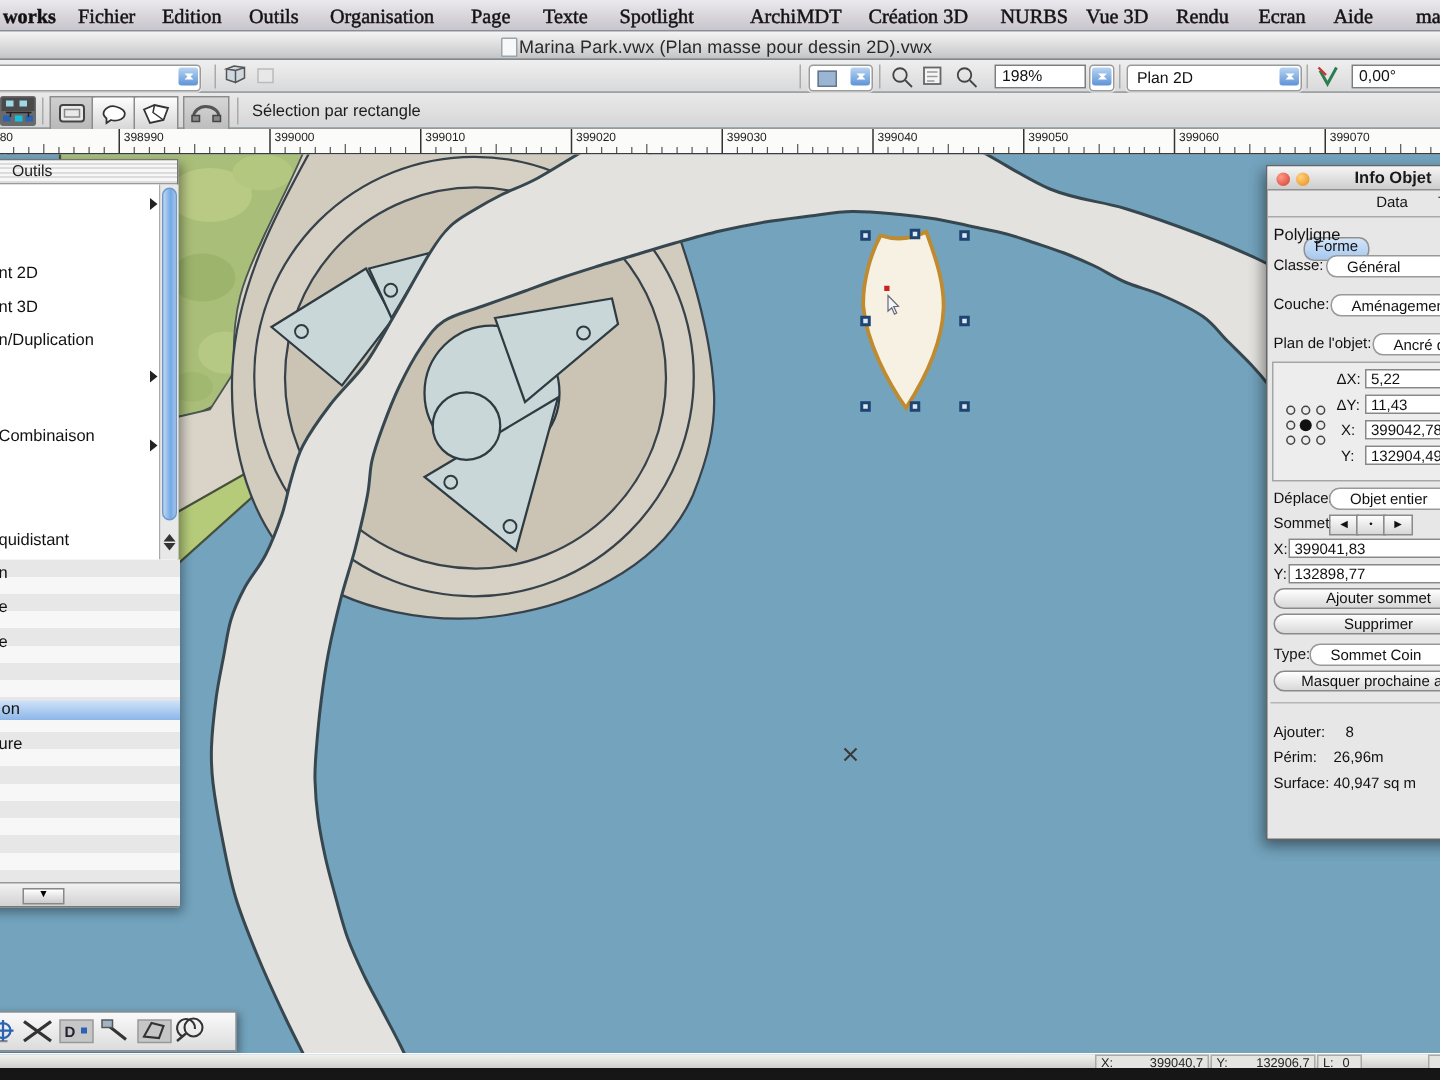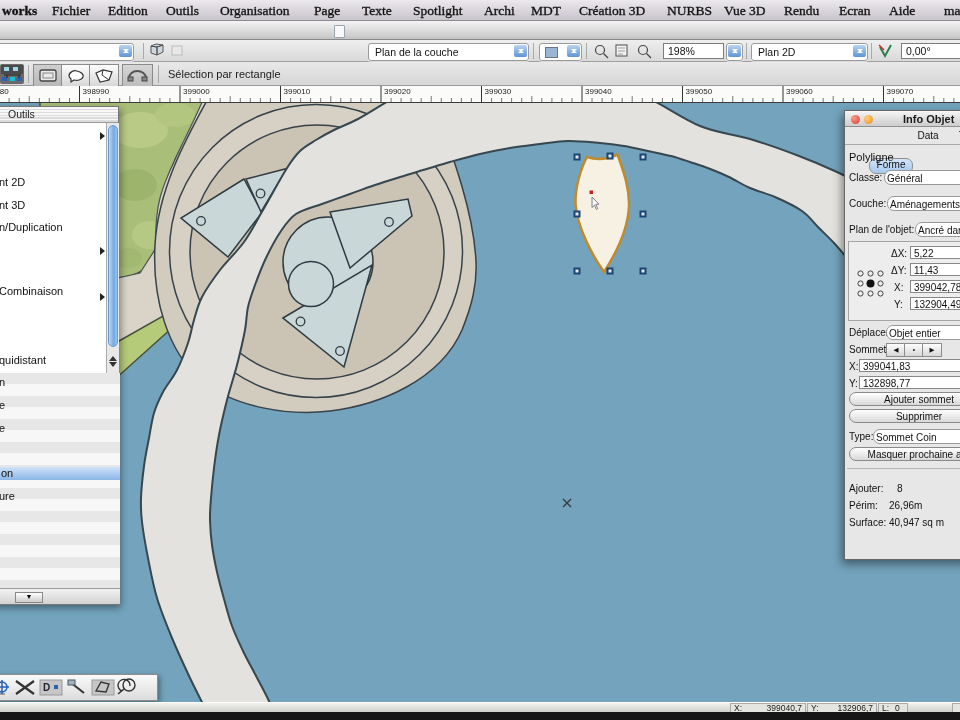--- a/index.html
+++ b/index.html
@@ -81,21 +81,21 @@
   #rp-tabs{position:absolute;left:0;top:16px;width:100%;height:18px;
     border-bottom:1px solid #aaa;box-sizing:border-box;}
   .tab{position:absolute;top:3px;height:14px;border:1px solid #8f8f8f;
     font-size:10px;text-align:center;}
   .rlabel{position:absolute;white-space:nowrap;}
   .rfield{position:absolute;height:13px;background:#fff;border:1px solid #888;
     box-sizing:border-box;}
   .rfield span{position:absolute;left:3px;top:1px;white-space:nowrap;}
   .rpopup{position:absolute;height:15px;background:#fff;border:1px solid #999;
     border-radius:7px;box-sizing:border-box;}
-  .rpopup .txt{position:absolute;left:2px;top:1.5px;white-space:nowrap;}
+  .rpopup .txt{position:absolute;left:13px;top:1.5px;white-space:nowrap;}
   .rbtn{position:absolute;height:14px;background:linear-gradient(#ffffff,#d8d8d8);
     border:1px solid #8a8a8a;border-radius:7px;box-sizing:border-box;
     text-align:center;font-size:10px;line-height:13px;white-space:nowrap;overflow:hidden;}
   
   #botbar{left:-6px;top:674px;width:164px;height:27px;
     background:linear-gradient(#fafafa,#dcdcdc);border:1px solid #8d8d8d;
     box-sizing:border-box;box-shadow:2px 2px 5px rgba(0,0,0,.35);}
   
   #status{left:0;top:702px;width:960px;height:10px;
     background:linear-gradient(#f2f2ee,#cfcfcb);border-top:1px solid #fff;
@@ -109,51 +109,48 @@
 
 <div id="menubar" class="abs">
   <span style="left:2px;font-weight:bold;">works</span>
   <span style="left:52px;">Fichier</span>
   <span style="left:108px;">Edition</span>
   <span style="left:166px;">Outils</span>
   <span style="left:220px;">Organisation</span>
   <span style="left:314px;">Page</span>
   <span style="left:362px;">Texte</span>
   <span style="left:413px;">Spotlight</span>
-  <span style="left:484px;">Archi</span>
+  <span style="left:500px;">Archi</span>
   <span style="left:531px;">MDT</span>
   <span style="left:579px;">Création 3D</span>
   <span style="left:667px;">NURBS</span>
   <span style="left:724px;">Vue 3D</span>
   <span style="left:784px;">Rendu</span>
   <span style="left:839px;">Ecran</span>
   <span style="left:889px;">Aide</span>
   <span style="left:944px;">ma</span>
 </div>
 
 <div id="titlebar" class="abs">
   <div id="docicon"></div>
+  <div id="titletext">Marina Park.vwx (Plan masse pour dessin 2D).vwx</div>
 </div>
 
 <div id="toolbar1" class="abs">
   <div class="popup" style="left:-10px;top:3px;width:142px;">
       <span class="txt" style="left:9px;margin-top:48px;">ral</span>
       <span class="arr"></span>
     </div>
   <div class="vsep" style="left:143px;top:3px;height:16px;"></div>
   <svg class="abs" style="left:148px;top:3px;" width="40" height="17">
     <g fill="none" stroke="#555" stroke-width="1">
       <path d="M9,4 L15,2 L15,9 L9,12 Z M3,3 L9,4 L9,12 L3,10 Z M3,3 L8,1 L15,2 L9,4 Z" fill="#cfd8df"></path>
       <rect x="24" y="3" width="10" height="9" stroke="#bbb" fill="#e8e8e8"></rect>
     </g>
   </svg>
-  <div class="popup" style="left:368px;top:3px;width:159px;">
-      <span class="txt">Plan de la couche</span>
-      <span class="arr"></span>
-    </div>
   <div class="vsep" style="left:533px;top:3px;height:16px;"></div>
   <div class="popup" style="left:539px;top:3px;width:41px;">
       <span style="position:absolute;left:5px;top:3px;width:11px;height:9px;background:#9ab6d4;border:1px solid #678;"></span>
       <span class="arr"></span>
     </div>
   <div class="vsep" style="left:586px;top:3px;height:16px;"></div>
   <svg class="abs" style="left:592px;top:3px;" width="70" height="17">
     <g fill="none" stroke="#444" stroke-width="1.2">
       <circle cx="8" cy="7" r="4.5"></circle>
         <line x1="11.5" y1="10.5" x2="16" y2="15"></line>

